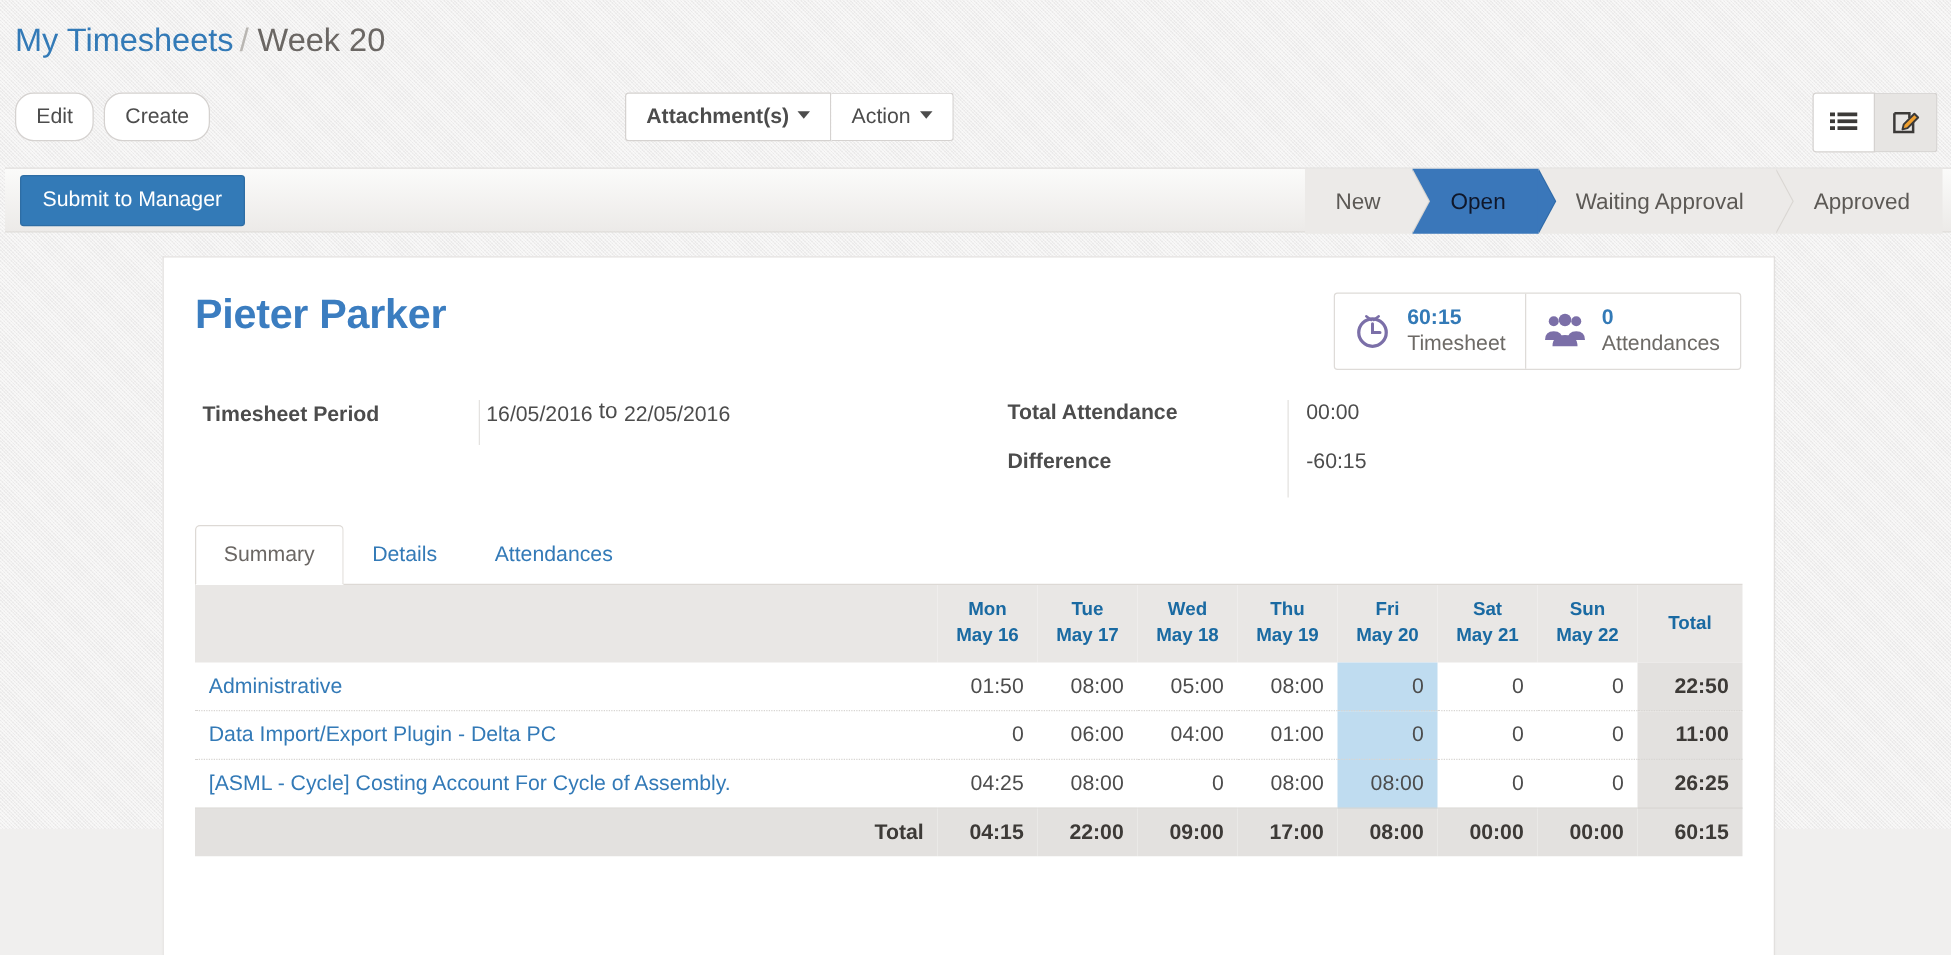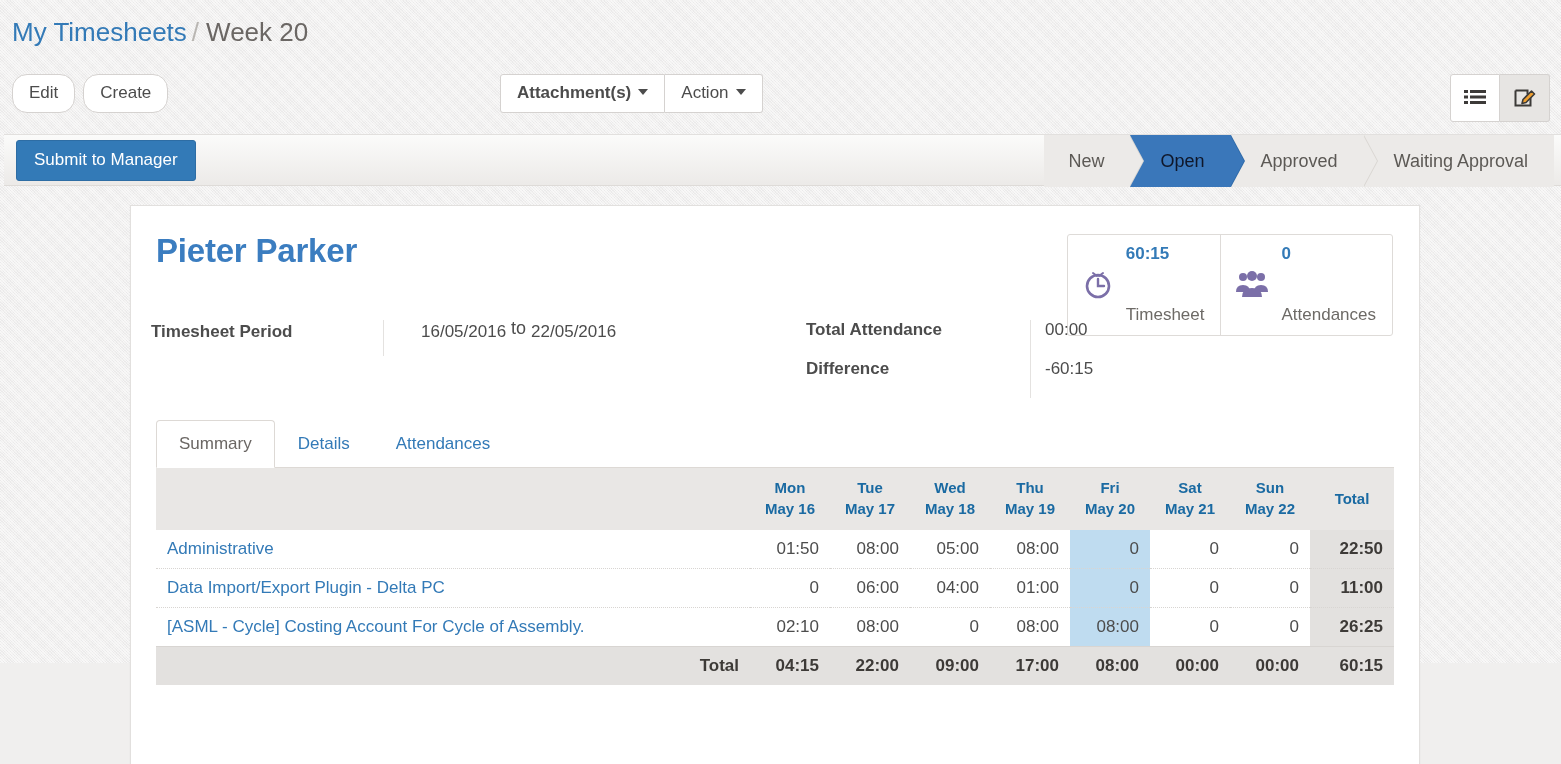--- a/index.html
+++ b/index.html
@@ -143,26 +143,26 @@
     background: #fff;
   }
   .stat-btn {
     display: flex; align-items: center;
     padding: 9px 16px 9px 14px;
     cursor: pointer; min-height: 58px;
   }
   .stat-btn + .stat-btn { border-left: 1px solid #dedbd8; }
   .stat-icon { margin-right: 12px; display: flex; align-items: center; }
   .stat-val  { font-size: 17px; font-weight: bold; color: #337ab7; line-height: 20px; }
-  .stat-lbl  { font-size: 17px; color: #6d6a66; line-height: 22px; margin-top: 40px; }
+  .stat-lbl  { font-size: 17px; color: #6d6a66; line-height: 22px; }
 
   
   .form-area { position: absolute; left: 0; top: 112px; width: 100%; }
   .fgroup { position: absolute; display: flex; align-items: baseline; }
-  .fgroup.left  { left: 20px;  top: 0; gap: 43px; }
+  .fgroup.left  { left: 31px;  top: 0; }
   .fgroup.right1 { left: 675px; top: 2px; }
   .fgroup.right2 { left: 675px; top: 41px; }
   .flabel {
     font-size: 17px; font-weight: bold; color: #4c4c4c;
     white-space: nowrap;
   }
   .fvalue { font-size: 17px; color: #4c4c4c; white-space: nowrap; }
   .date-to { font-size: 18px; color: #4c4c4c; margin: 0 5px; vertical-align: 3px; }
 
   .divider-v {
@@ -271,22 +271,22 @@
         </span>
       </div>
     </div>
   </div>
 
   <div class="statusbar-row">
     <button class="submit-btn">Submit to Manager</button>
     <div class="statusbar">
       <div class="st-item">New</div>
       <div class="st-item active">Open</div>
+      <div class="st-item">Waiting Approval</div>
       <div class="st-item">Approved</div>
-      <div class="st-item">Waiting Approval</div>
     </div>
   </div>
 
   <div class="sheet">
 
     <div class="record-title">Pieter Parker</div>
 
     <div class="stat-group">
       <div class="stat-btn">
         <span class="stat-icon">
@@ -412,21 +412,21 @@
             <td>06:00</td>
             <td>04:00</td>
             <td>01:00</td>
             <td class="cell-fri">0</td>
             <td>0</td>
             <td>0</td>
             <td class="cell-total">11:00</td>
           </tr>
           <tr>
             <td class="cell-name">[ASML - Cycle] Costing Account For Cycle of Assembly.</td>
-            <td>02:10</td>
+            <td>04:25</td>
             <td>08:00</td>
             <td>0</td>
             <td>08:00</td>
             <td class="cell-fri">08:00</td>
             <td>0</td>
             <td>0</td>
             <td class="cell-total">26:25</td>
           </tr>
         </tbody>
         <tfoot>

